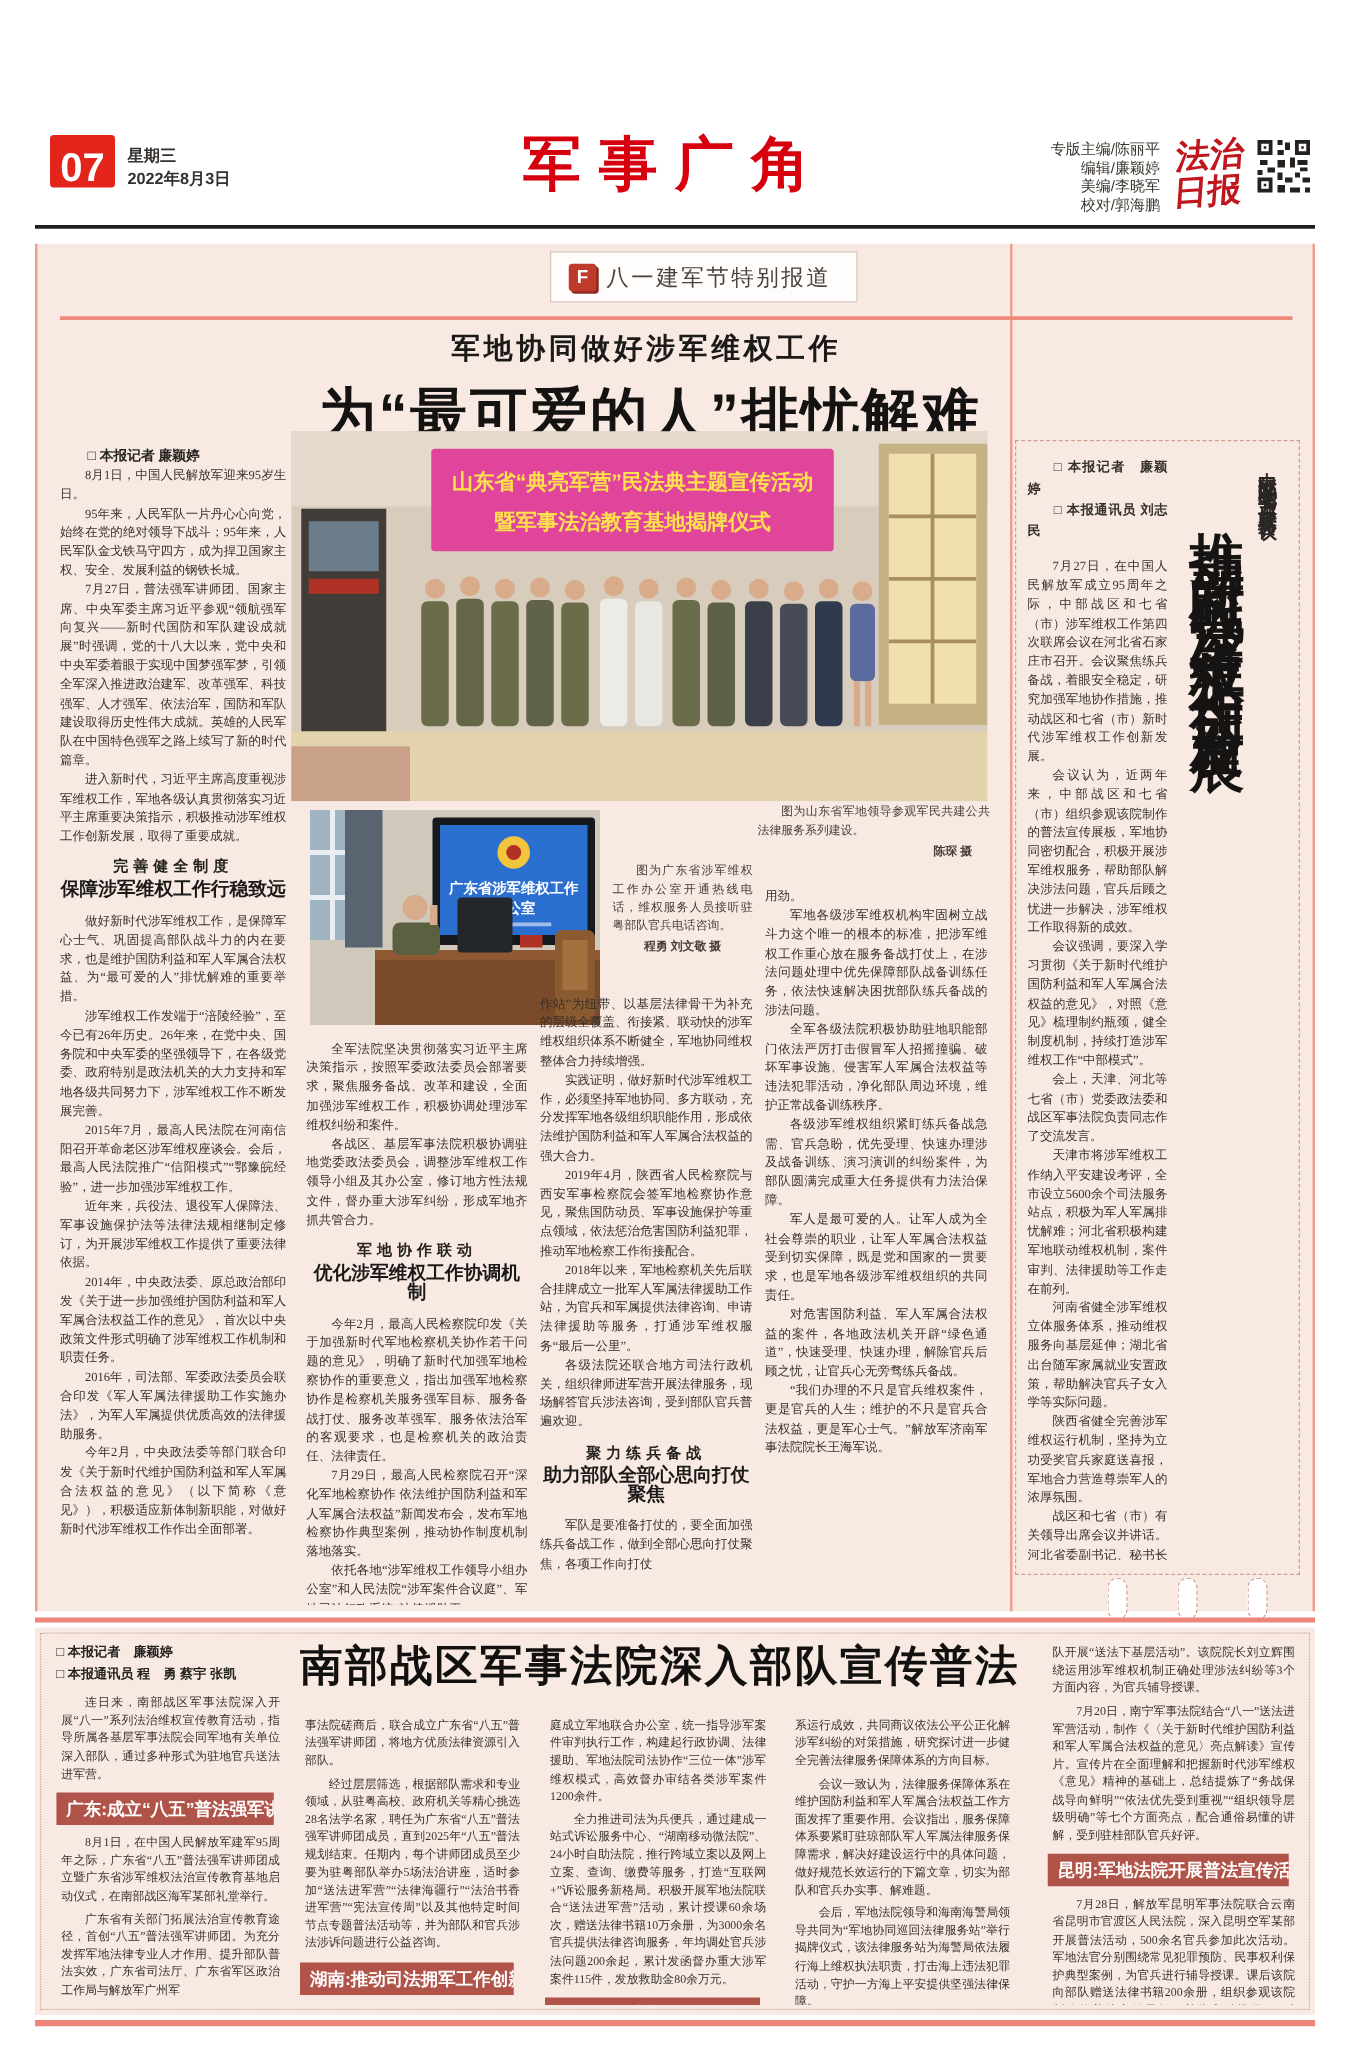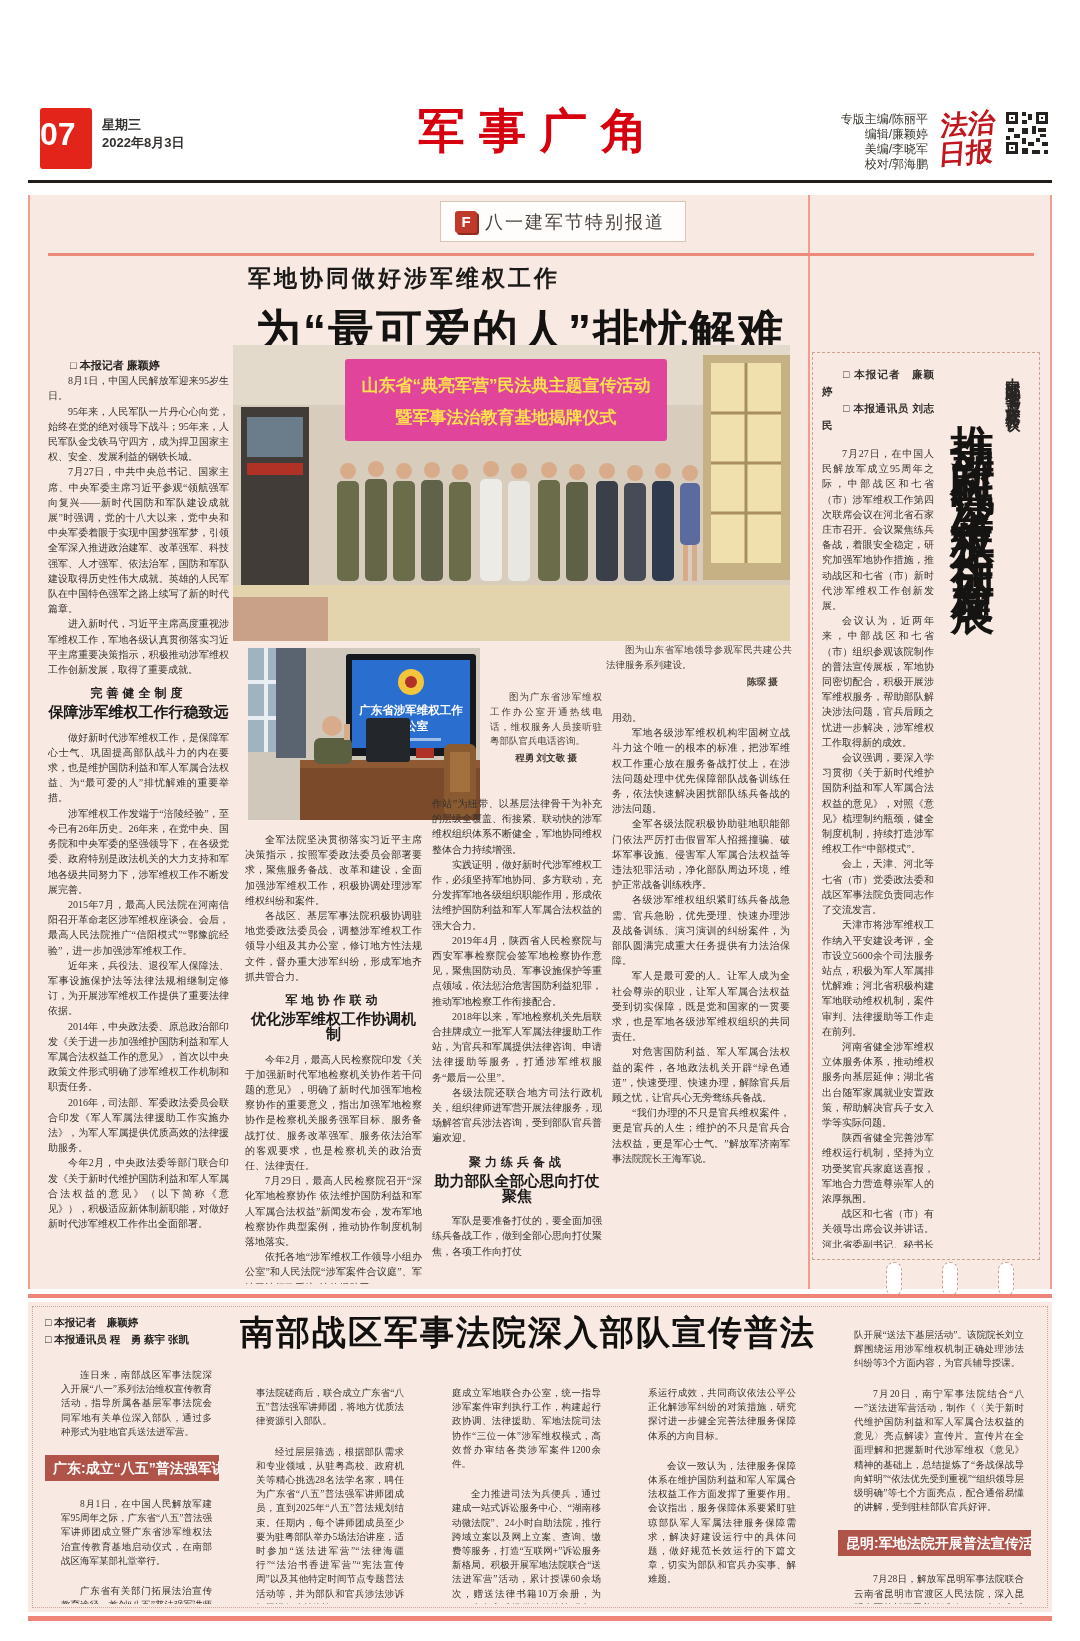--- a/index.html
+++ b/index.html
@@ -1,22 +1,22 @@
 <!DOCTYPE html>
 <html><head>
 <meta charset="utf-8">
 <style>
   html,body{margin:0;padding:0;background:#fff;}
   .page{position:relative;width:1080px;height:1641px;background:#fff;overflow:hidden;
         font-family:"Liberation Serif","DejaVu Serif",serif;color:#2e2a28;}
   .abs{position:absolute;}
   
-  .pnum{left:40px;top:108px;width:52px;height:61px;background:#e3241b;color:#fff;
+  .pnum{left:40px;top:108px;width:52px;height:42px;background:#e3241b;color:#fff;
         font-family:"Liberation Sans","DejaVu Sans",sans-serif;font-weight:bold;
-        font-size:32px;line-height:52px;text-align:left;border-radius:3px;}
+        font-size:32px;line-height:52px;text-align:center;border-radius:3px;}
   .dateblk{left:102px;top:116px;font-family:"Liberation Sans",sans-serif;font-size:13px;
         font-weight:bold;color:#33302e;line-height:18px;}
   .secttitle{left:330px;top:100px;width:420px;text-align:center;color:#d7000f;
         font-family:"Liberation Sans","DejaVu Sans",sans-serif;font-weight:bold;
         font-size:47px;letter-spacing:14px;}
   .credits{left:760px;top:112px;width:168px;text-align:right;font-size:12px;line-height:15px;
         font-family:Liberation Sans, sans-serif;color:#3b3libre2f;color:#3b372f;}
   .masthead{left:928px;top:110px;width:78px;height:56px;color:#c0161d;font-weight:bold;
         font-size:27px;line-height:29px;letter-spacing:0px;transform:skewX(-8deg) rotate(-4deg);
         font-family:"Liberation Serif",serif;text-align:center;}
@@ -27,21 +27,21 @@
   .vline-l{left:28px;top:195px;width:2px;height:1094px;background:#ef9d8e;}
   .vline-r{left:1050px;top:195px;width:2px;height:1094px;background:#ef9d8e;}
   .vline-m{left:808px;top:195px;width:2px;height:1094px;background:#ef9d8e;}
   .badge{left:440px;top:201px;height:30px;background:#fffdfc;border:1px solid #d9c4b8;
         padding:5px 20px 4px 14px;display:flex;align-items:center;gap:8px;}
   .badge .cube{width:22px;height:22px;background:#c03a2b;color:#fff;font-weight:bold;
         font-family:"Liberation Sans",sans-serif;font-size:15px;line-height:22px;text-align:center;
         border-radius:3px;box-shadow:2px 2px 0 #8e2a20;}
   .badge .blabel{font-size:18px;letter-spacing:2px;color:#4a423c;}
   .rule2{left:48px;top:253px;width:986px;height:3px;background:#ee8a7c;}
-  .kicker{left:248px;top:263px;width:570px;font-family:Liberation Serif, serif;
+  .kicker{left:232px;top:263px;width:570px;text-align:center;font-family:Liberation Serif, serif;
         font-weight:bold;font-size:23px;letter-spacing:3px;color:#1c1a19;}
   .headline{left:115px;top:290px;width:810px;text-align:center;font-family:"Liberation Sans",sans-serif;
         font-weight:bold;font-size:46px;letter-spacing:2px;color:#141312;margin-top:11px;}
   
   .tcol{overflow:hidden;font-size:10px;line-height:15.2px;text-align:justify;color:#36312e;}
   .tcol p{margin:0;text-indent:2em;}
   .tcol p.cont{text-indent:0;}
   .colA{left:48px;top:358px;width:181px;height:912px;}
   .colB{left:245px;top:832px;width:177px;height:452px;}
   .colC{left:432px;top:796px;width:170px;height:489px;}
@@ -75,21 +75,21 @@
   
   .brule1{left:28px;top:1294px;width:1024px;height:4px;background:#ee8578;}
   .brule2{left:28px;top:1616px;width:1024px;height:5px;background:#ee8578;}
   .bpanel{left:28px;top:1302px;width:1024px;height:310px;background:#f8eae3;}
   .bdot{left:32px;top:1306px;width:1014px;height:300px;border:1px dotted #c9a89b;}
   .bheadline{left:240px;top:1310px;width:576px;text-align:center;font-family:"Liberation Sans",sans-serif;
         font-weight:bold;font-size:34px;letter-spacing:2px;color:#121110;}
   .bby{left:45px;top:1314px;width:190px;font-family:"Liberation Sans",sans-serif;font-weight:bold;
         font-size:10.5px;line-height:17px;color:#262422;}
   .bcol{overflow:hidden;font-size:9.5px;line-height:14.2px;text-align:justify;color:#36312e;}
-  .bcol p{margin:16px;text-indent:2em;}
+  .bcol p{margin:4px;text-indent:2em;}
   .bcol p.cont{text-indent:0;}
   .bcol1{left:45px;top:1352px;width:183px;height:252px;}
   .bcol2{left:240px;top:1370px;width:180px;height:234px;}
   .bcol3{left:436px;top:1370px;width:181px;height:234px;}
   .bcol4{left:632px;top:1370px;width:180px;height:234px;}
   .bcol5{left:838px;top:1312px;width:202px;height:292px;}
   .sec-h{position:relative;margin:7px 9px 8px 0;background:#b0544a;color:#fff;
         font-family:"Liberation Sans",sans-serif;font-weight:bold;font-size:14px;
         line-height:26px;height:26px;padding-left:8px;white-space:nowrap;overflow:hidden;}
   .sec-h::after{content:'';position:absolute;right:-9px;top:3px;width:7px;height:20px;background:#7e2f26;}
@@ -160,21 +160,21 @@
   </div>
   <div class="abs rule2"></div>
 
   <div class="abs kicker">军地协同做好涉军维权工作</div>
   <div class="abs headline">为“最可爱的人”排忧解难</div>
 
   <div class="abs tcol colA">
     <p class="byline">□ 本报记者 廉颖婷</p>
     <p>8月1日，中国人民解放军迎来95岁生日。</p>
     <p>95年来，人民军队一片丹心心向党，始终在党的绝对领导下战斗；95年来，人民军队金戈铁马守四方，成为捍卫国家主权、安全、发展利益的钢铁长城。</p>
-    <p>7月27日，中共中央总书记、国家主席、中央军委主席习近平参观“领航强军向复兴——新时代国防和军队建设成就展”时强调，党的十八大以来，党中央和中央军委着眼于实现中国梦强军梦，引领全军深入推进政治建军、改革强军、科技强军、人才强军、依法治军，国防和军队建设取得历史性伟大成就。英雄的人民军队在中国特色强军之路上续写了新的时代篇章。</p>
+    <p>7月27日，普法强军讲师团、国家主席、中央军委主席习近平参观“领航强军向复兴——新时代国防和军队建设成就展”时强调，党的十八大以来，党中央和中央军委着眼于实现中国梦强军梦，引领全军深入推进政治建军、改革强军、科技强军、人才强军、依法治军，国防和军队建设取得历史性伟大成就。英雄的人民军队在中国特色强军之路上续写了新的时代篇章。</p>
     <p>进入新时代，习近平主席高度重视涉军维权工作，军地各级认真贯彻落实习近平主席重要决策指示，积极推动涉军维权工作创新发展，取得了重要成就。</p>
     <div class="subhead">
       <div class="l1">完善健全制度</div>
       <div class="l2">保障涉军维权工作行稳致远</div>
     </div>
     <p>做好新时代涉军维权工作，是保障军心士气、巩固提高部队战斗力的内在要求，也是维护国防利益和军人军属合法权益、为“最可爱的人”排忧解难的重要举措。</p>
     <p>涉军维权工作发端于“涪陵经验”，至今已有26年历史。26年来，在党中央、国务院和中央军委的坚强领导下，在各级党委、政府特别是政法机关的大力支持和军地各级共同努力下，涉军维权工作不断发展完善。</p>
     <p>2015年7月，最高人民法院在河南信阳召开革命老区涉军维权座谈会。会后，最高人民法院推广“信阳模式”“鄂豫皖经验”，进一步加强涉军维权工作。</p>
     <p>近年来，兵役法、退役军人保障法、军事设施保护法等法律法规相继制定修订，为开展涉军维权工作提供了重要法律依据。</p>
     <p>2014年，中央政法委、原总政治部印发《关于进一步加强维护国防利益和军人军属合法权益工作的意见》，首次以中央政策文件形式明确了涉军维权工作机制和职责任务。</p>

